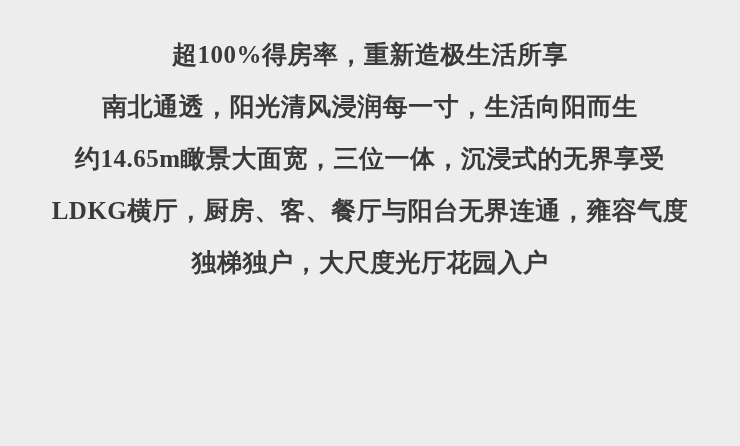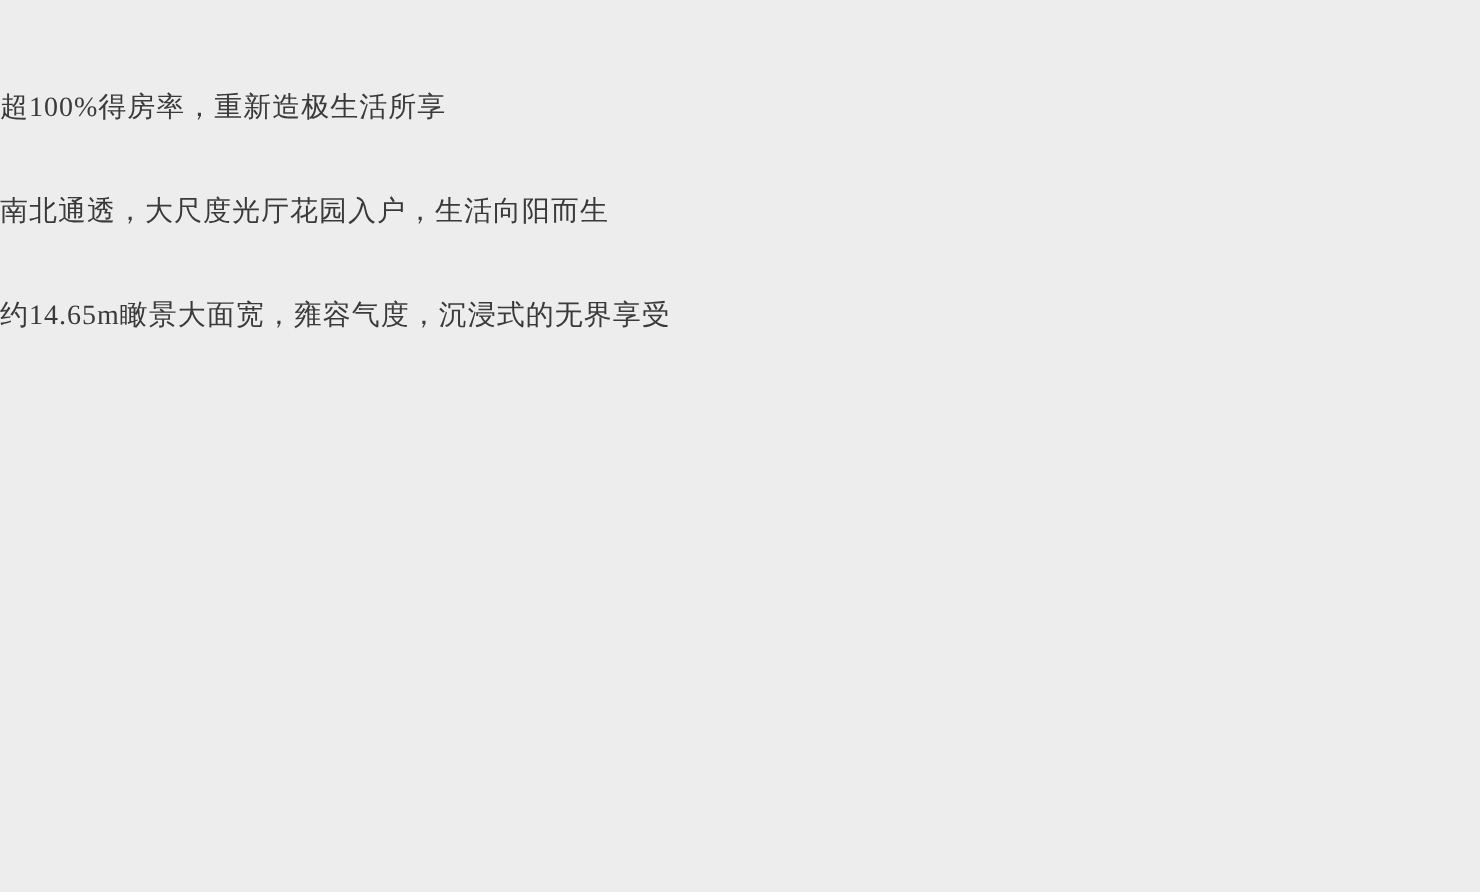--- a/index.html
+++ b/index.html
@@ -15,27 +15,30 @@
   }
   .panel{
     width:740px;height:446px;
     box-sizing:border-box;
     padding-top:29px;
     background:var(--bg);
   }
   .slogan-line{
     height:52px;
     line-height:52px;
-    text-align:left;
-    font-size:14px;
+    text-align:center;
+    font-size:25px;
     letter-spacing:0.5px;
     color:var(--fg);
     white-space:nowrap;
+    font-weight:bold;
   }
 </style>
 </head>
 <body>
 
 <div class="panel">
   <div class="slogan-line">超100%得房率，重新造极生活所享</div>
-  <div class="slogan-line">南北通透，大尺度光厅花园入户，生活向阳而生</div>
-  <div class="slogan-line">约14.65m瞰景大面宽，雍容气度，沉浸式的无界享受</div>
+  <div class="slogan-line">南北通透，阳光清风浸润每一寸，生活向阳而生</div>
+  <div class="slogan-line">约14.65m瞰景大面宽，三位一体，沉浸式的无界享受</div>
+  <div class="slogan-line">LDKG横厅，厨房、客、餐厅与阳台无界连通，雍容气度</div>
+  <div class="slogan-line">独梯独户，大尺度光厅花园入户</div>
 </div>
 
 </body></html>

